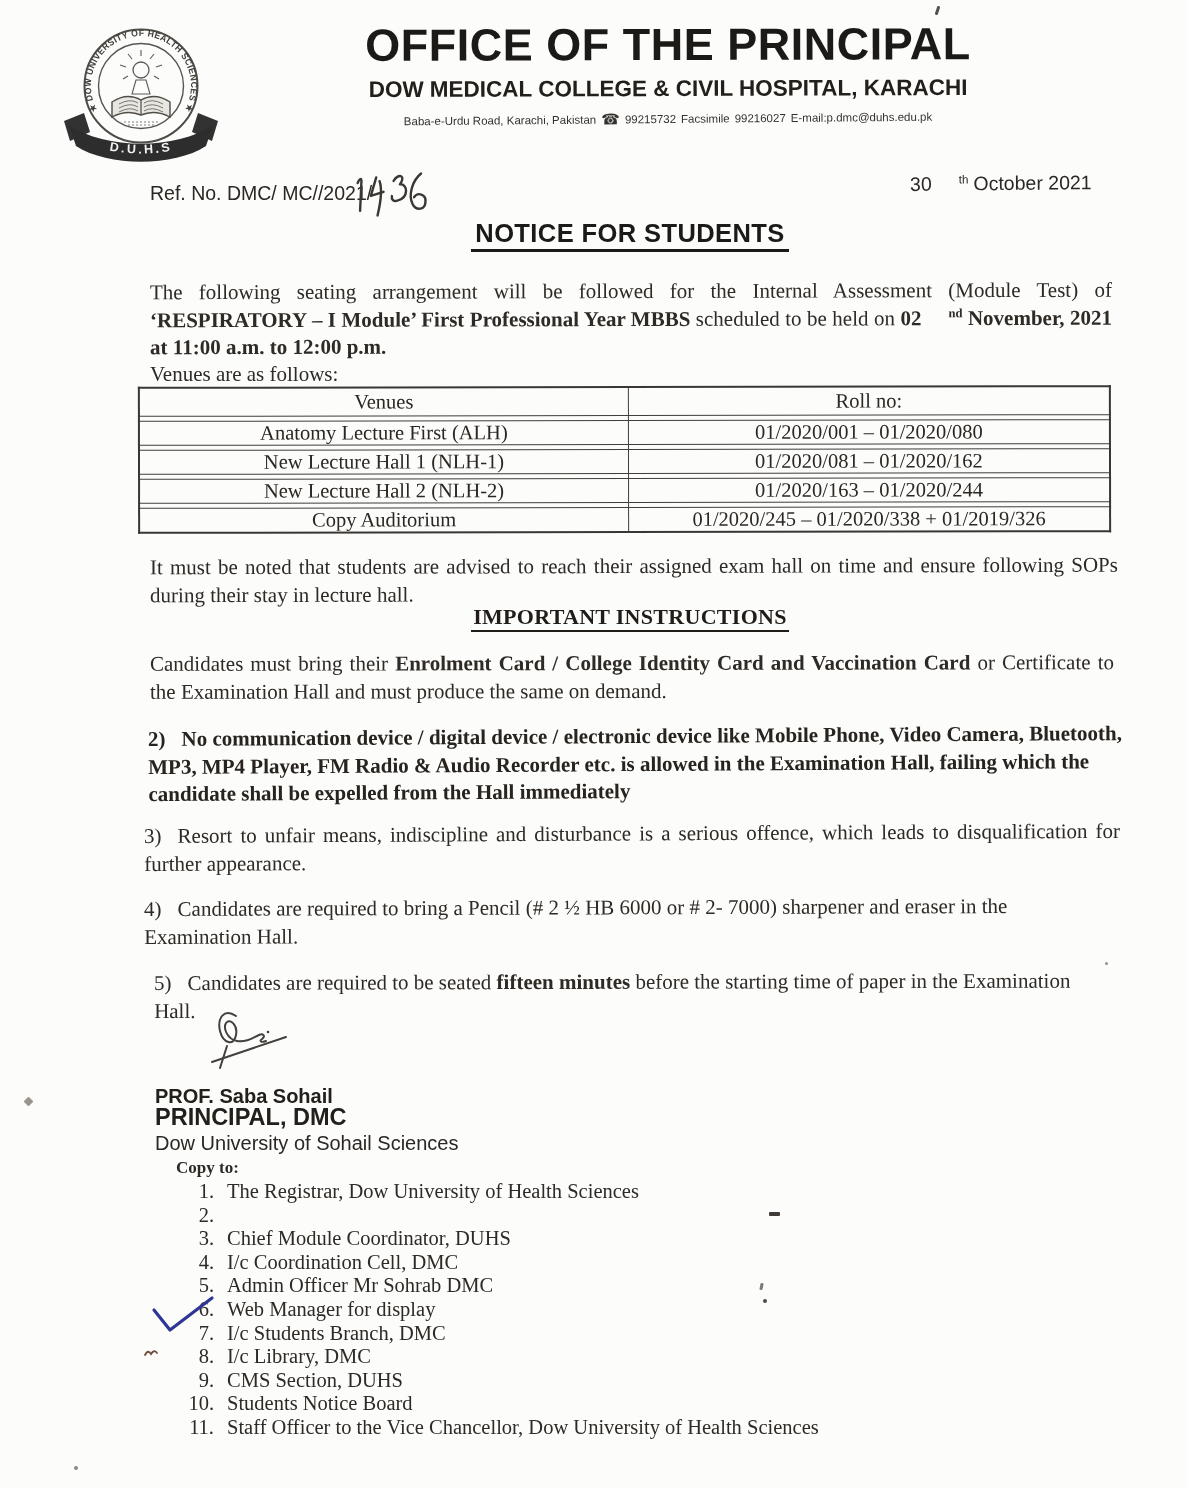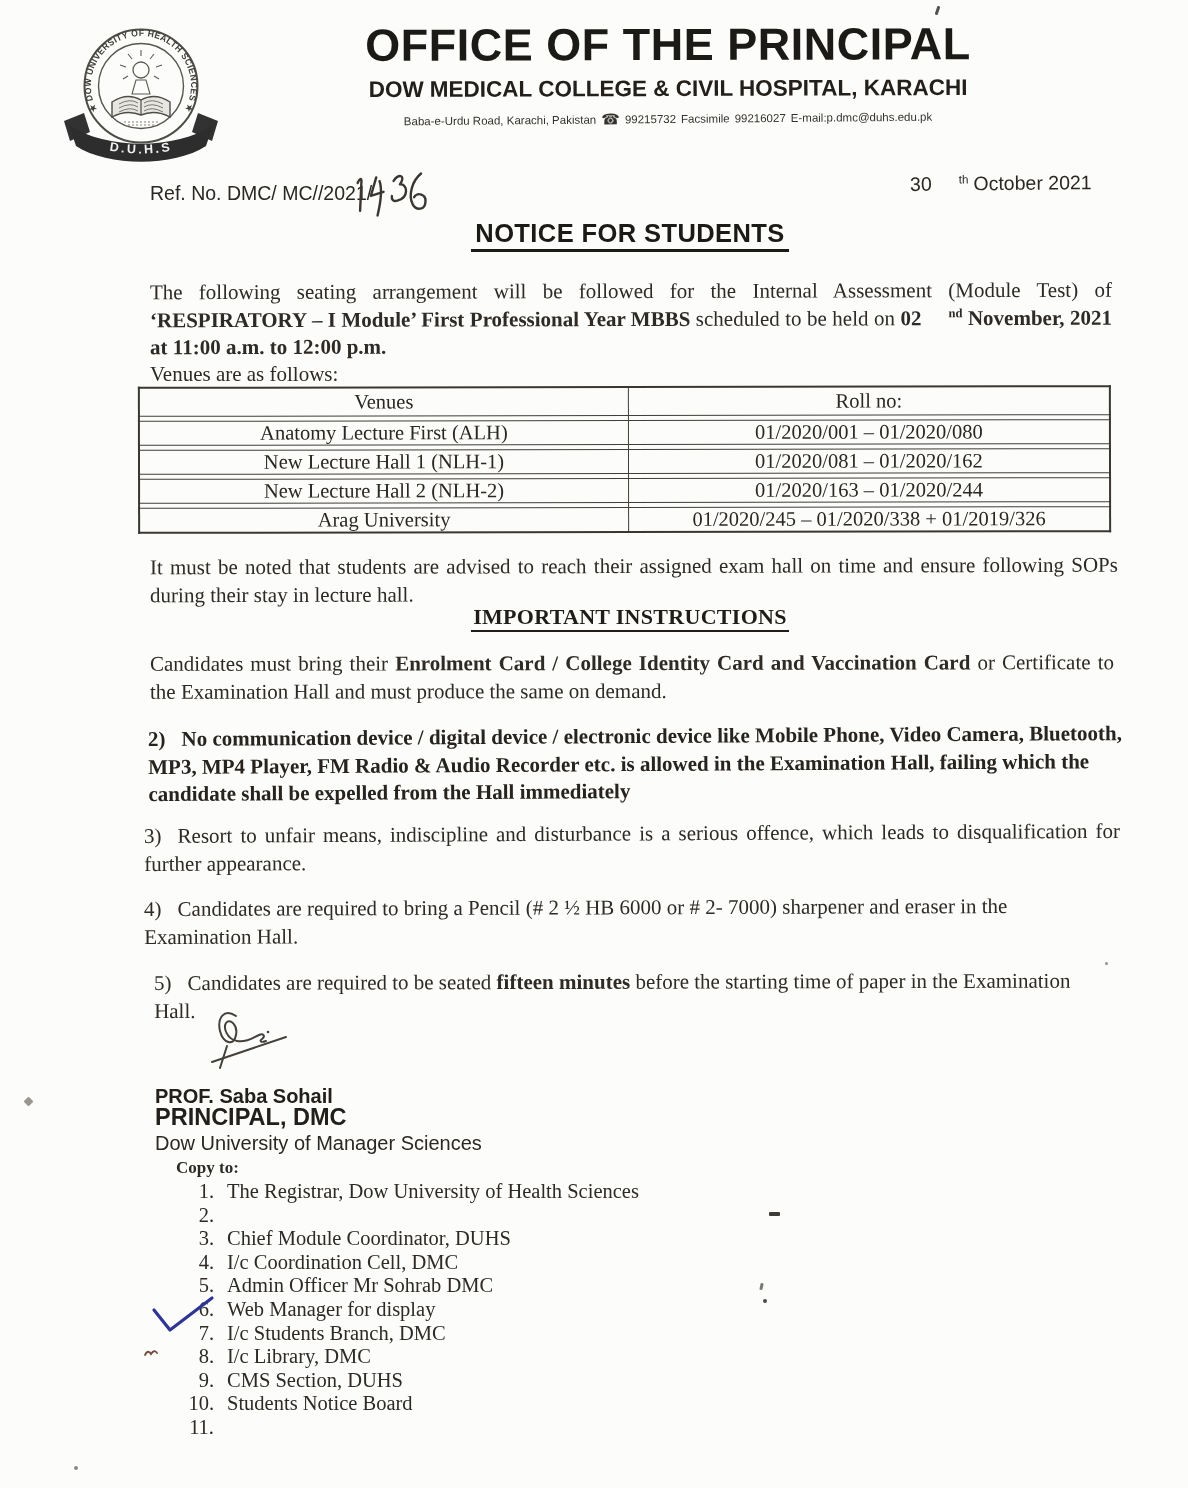--- a/index.html
+++ b/index.html
@@ -195,21 +195,21 @@
         </tr>
       <tr class="row">
         <td>New Lecture Hall 2 (NLH-2)</td>
         <td>01/2020/163 – 01/2020/244</td>
       </tr>
       <tr class="gap">
           <td></td>
           <td></td>
         </tr>
       <tr class="row">
-        <td>Arag University</td>
+        <td>Copy Auditorium</td>
         <td>01/2020/245 – 01/2020/338 + 01/2019/326</td>
       </tr>
     </tbody>
   </table>
 
   <div id="para-note" class="para just">It must be noted that students are advised to reach their assigned exam hall on time and ensure following SOPs during their stay in lecture hall.</div>
 
   <div class="imp-heading">
     <span>IMPORTANT INSTRUCTIONS</span>
   </div>
@@ -238,21 +238,21 @@
     <g fill="none" stroke="#44403b" stroke-width="2" stroke-linecap="round" stroke-linejoin="round">
       <path d="M38,12 C26,4 19,14 22,27 C25,39 36,43 38,31 C40,21 32,14 28,19 C25,24 29,35 39,37 C49,39 56,33 61,31 C65,29 68,32 64,35 C61,37 63,39 68,37"></path>
       <path d="M14,58 C40,49 62,42 88,33"></path>
       <path d="M29,42 L22,64"></path>
       <circle cx="70" cy="28" r="1.3" fill="#44403b" stroke="none"></circle>
     </g>
   </svg>
 
   <div class="sig-name">PROF. Saba Sohail</div>
   <div class="sig-title">PRINCIPAL, DMC</div>
-  <div class="sig-org">Dow University of Manager Sciences</div>
+  <div class="sig-org">Dow University of Sohail Sciences</div>
 
   <div class="copy-label">Copy to:</div>
 
   <div class="copy-list">
     <div class="copy-row">
         <span class="cnum">1.</span>
         <span class="ctext">The Registrar, Dow University of Health Sciences</span>
       </div>
     <div class="copy-row">
         <span class="cnum">2.</span>
@@ -284,20 +284,21 @@
     <div class="copy-row">
         <span class="cnum">9.</span>
         <span class="ctext">CMS Section, DUHS</span>
       </div>
     <div class="copy-row">
         <span class="cnum">10.</span>
         <span class="ctext">Students Notice Board</span>
       </div>
     <div class="copy-row">
         <span class="cnum">11.</span>
+        <span class="ctext">Staff Officer to  the Vice Chancellor, Dow University of Health Sciences</span>
       </div>
   </div>
 
   <svg class="tick" width="72" height="44" viewBox="0 0 72 44">
     <path d="M4,18 L20,38 L62,6" fill="none" stroke="#2e3594" stroke-width="3.2" stroke-linecap="round" stroke-linejoin="round"></path>
   </svg>
 
   <svg class="stray" width="20" height="12" viewBox="0 0 20 12">
     <path d="M2,8 Q5,2 8,7 Q11,2 14,6" fill="none" stroke="#6f4c3c" stroke-width="1.8" stroke-linecap="round"></path>
   </svg>

